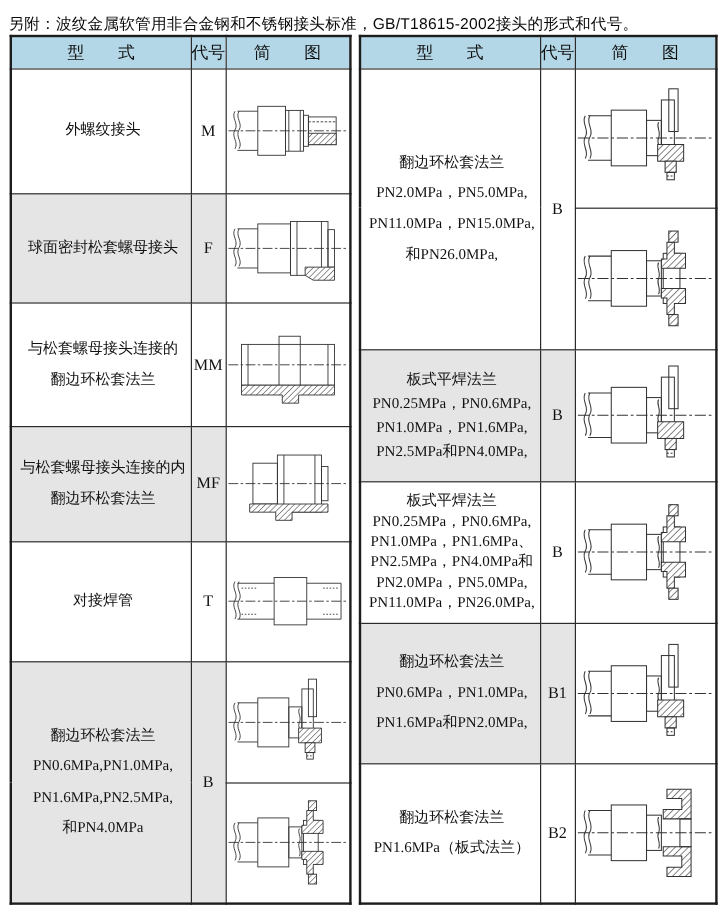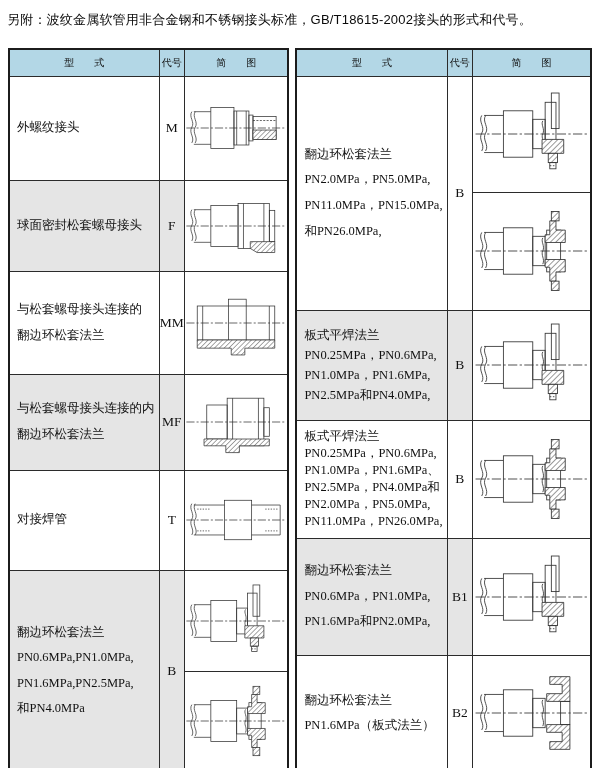--- a/index.html
+++ b/index.html
@@ -1,22 +1,22 @@
 <!DOCTYPE html>
 <html><head>
 <meta charset="utf-8">
 <style>
   html,body{margin:0;padding:0;background:#ffffff;}
   body{width:600px;height:768px;font-family:"Liberation Serif",serif;color:#111;position:relative;overflow:hidden;}
-  .title{font-family:"Liberation Sans",sans-serif;font-size:13px;color:#0a0a0a;padding:11px 6px 19px 7px;letter-spacing:.2px;white-space:pre;}
+  .title{font-family:"Liberation Sans",sans-serif;font-size:13px;color:#0a0a0a;padding:11px 6px 0 7px;letter-spacing:.2px;white-space:pre;}
   .wrap{display:flex;gap:6px;margin:0 8px;align-items:flex-start;}
   table{border-collapse:collapse;table-layout:fixed;border:2px solid #1c1c1c;background:#fff;}
   td{border:1px solid #2b2b2b;background:#fff;overflow:hidden;padding:0;}
-  .hd td{background:#b3d7e6;text-align:center;font-size:10px;white-space:pre;color:#101010;}
-  .type{font-size:12.5px;padding:4px 4px 4px 7px;vertical-align:middle;line-height:2.05;white-space:pre;}
+  .hd td{background:#b3d7e6;text-align:center;font-size:14px;white-space:pre;color:#101010;}
+  .type{font-size:12.5px;padding:4px 4px 4px 7px;vertical-align:middle;line-height:2.05;white-space:pre;text-align:center;}
   .lh16{line-height:1.6;}
   .lh13{line-height:1.35;}
   .code{text-align:center;vertical-align:middle;font-size:13.5px;}
   .hl{background:#e5e5e5;}
   .dg{text-align:center;vertical-align:middle;background:#fff;}
   .fd{display:block;margin:0 auto;}
   .ltbl .fd{width:102px;height:82px;}
   .rtbl .fd{width:116px;height:92px;}
   .fd line,.fd path,.fd rect{stroke:#333;stroke-width:1.1;fill:none;}
 </style>

